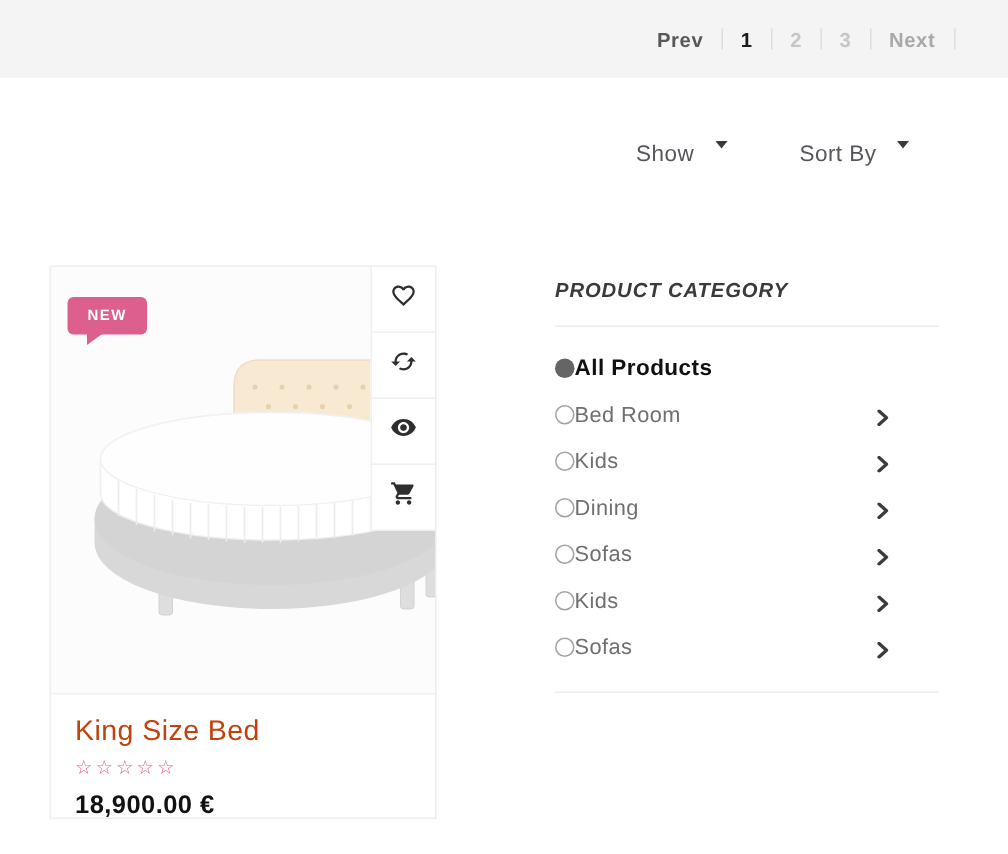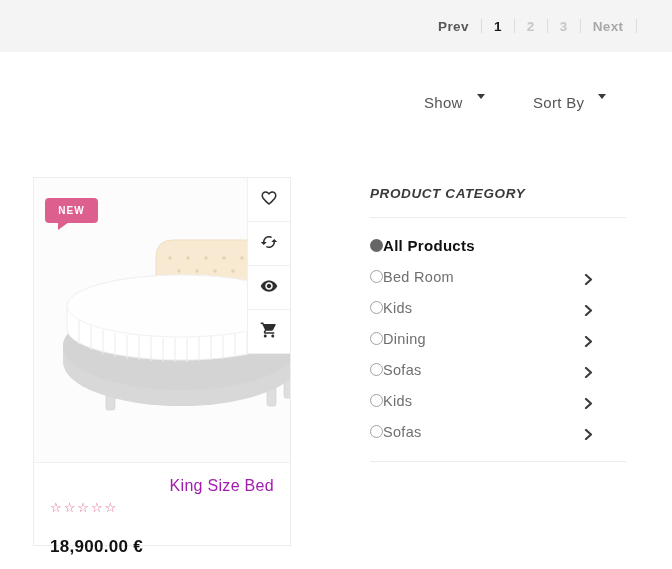--- a/index.html
+++ b/index.html
@@ -77,23 +77,23 @@
   }
   .action-btn {
     width:43px; height:44px; background:#ffffff;
     border-left:1px solid #f0f0f0; border-bottom:1px solid #f0f0f0;
     display:flex; align-items:center; justify-content:center;
     cursor:pointer;
   }
   .action-btn svg { width:18px; height:18px; fill:#2e2e2e; }
 
   .card-info { padding:14px 16px 0 16px; }
-  .product-name { font-size:16px; color:#a21caf; letter-spacing:.3px;text-align:right; }
+  .product-name { font-size:19px; color:#c2410c; letter-spacing:.3px; }
   .product-stars { margin-top:5px; font-size:13px; color:#e26390; letter-spacing:2px; }
-  .product-price { margin-top:22px; font-size:17px; font-weight:700; color:#121212; letter-spacing:.3px; }
+  .product-price { margin-top:8px; font-size:17px; font-weight:700; color:#121212; letter-spacing:.3px; }
 
   
   .sidebar { position:absolute; left:370px; top:186px; width:256px; }
   .sidebar-title {
     font-size:13.5px; font-weight:600; color:#3a3a3a;
     letter-spacing:.6px;
     font-style:italic;
   }
   .divider { height:1px; background:#ededed; width:100%; }
   .divider.top { margin-top:16px; }

